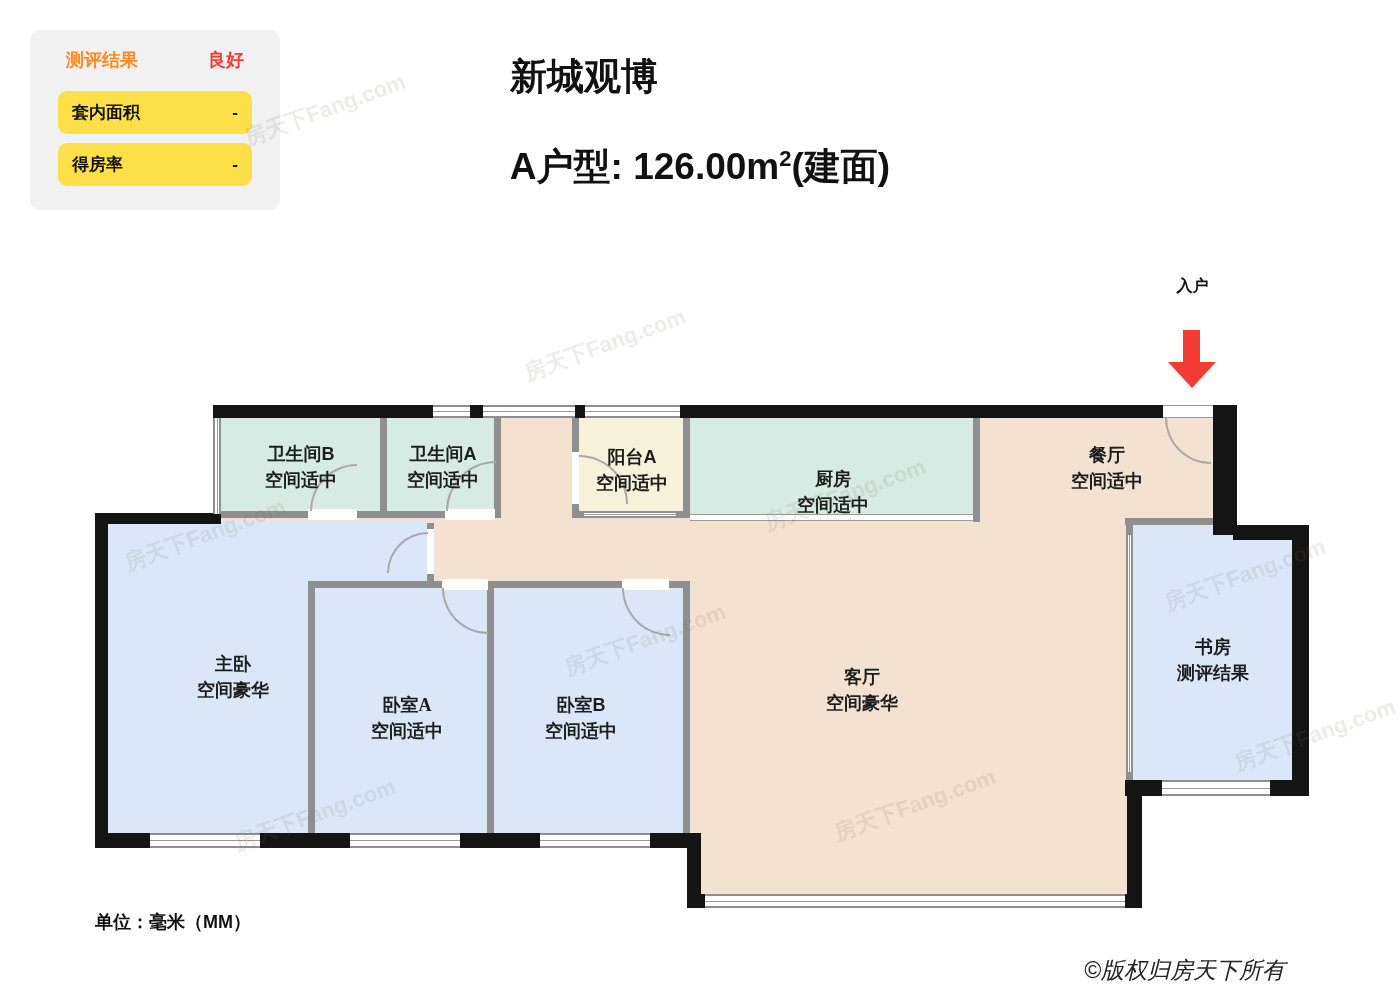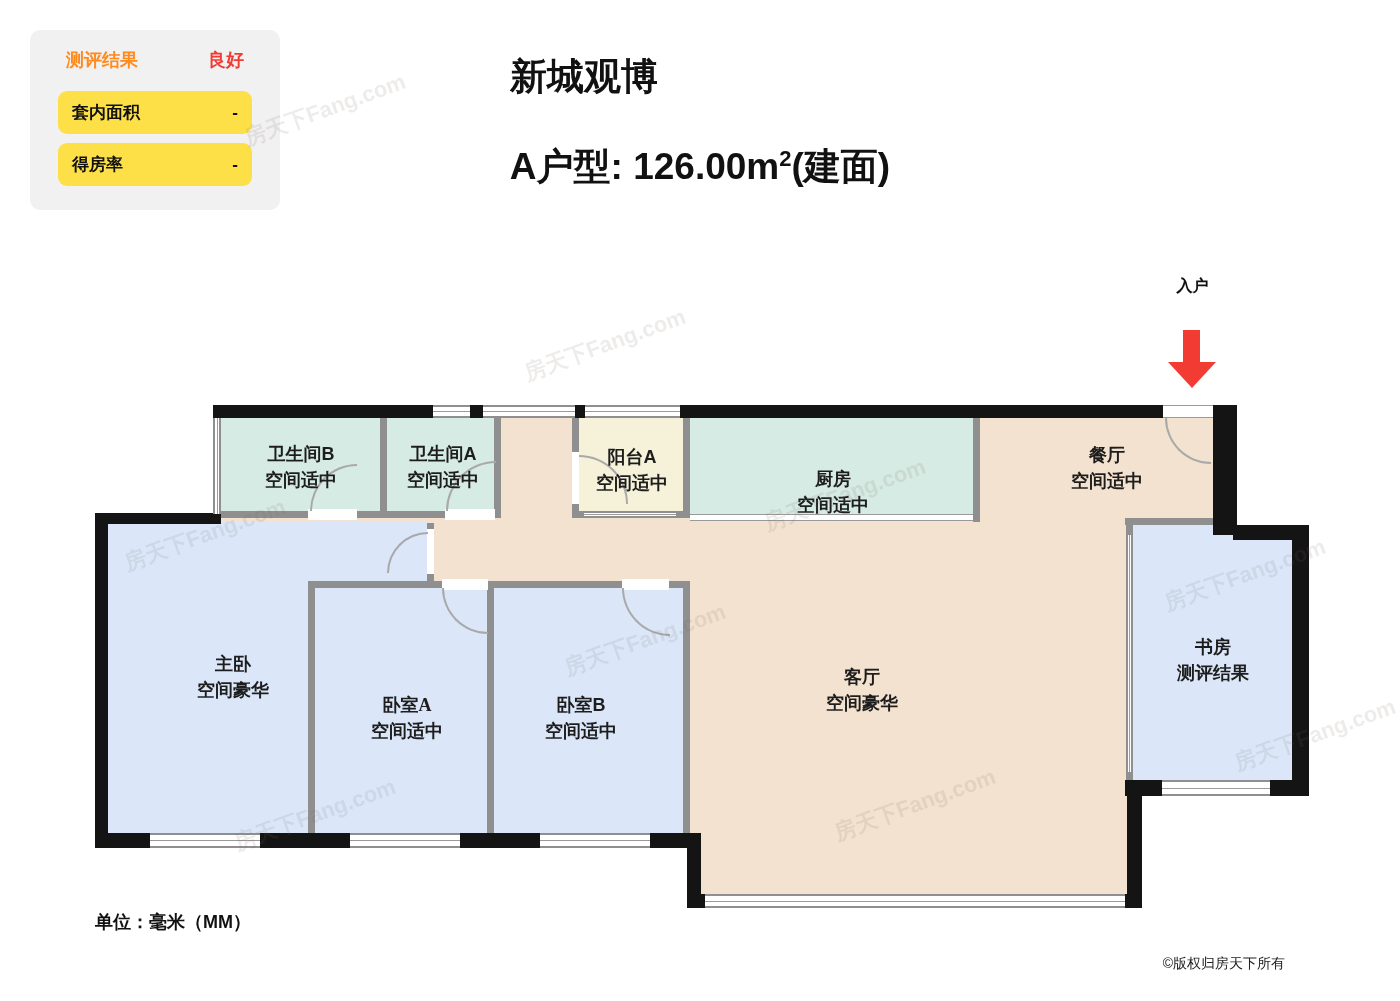--- a/index.html
+++ b/index.html
@@ -54,21 +54,21 @@
   .room-label{transform:translate(-50%,-50%);text-align:center;font-size:18px;font-weight:700;
               color:#1d1d1d;line-height:26px;white-space:nowrap;}
   .room-label span{display:block;}
 
   
   .wm{color:rgba(120,110,100,0.13);font-size:22px;font-weight:700;transform:rotate(-20deg);white-space:nowrap;}
 
   
   .foot-unit{left:95px;top:910px;font-size:18px;font-weight:700;color:#111;}
   .foot-disclaimer{left:95px;top:953px;font-size:18px;color:#111;}
-  .foot-copyright{right:115px;top:955px;font-size:14px;color:#222;}
+  .foot-copyright{right:115px;top:955px;font-size:23px;color:#222;font-style:italic;}
 </style>
 </head>
 <body>
 
 <div class="page">
 
   <div class="abs eval-panel">
     <div class="eval-head">
       <span class="eval-title">测评结果</span>
       <span class="eval-rating">良好</span>

